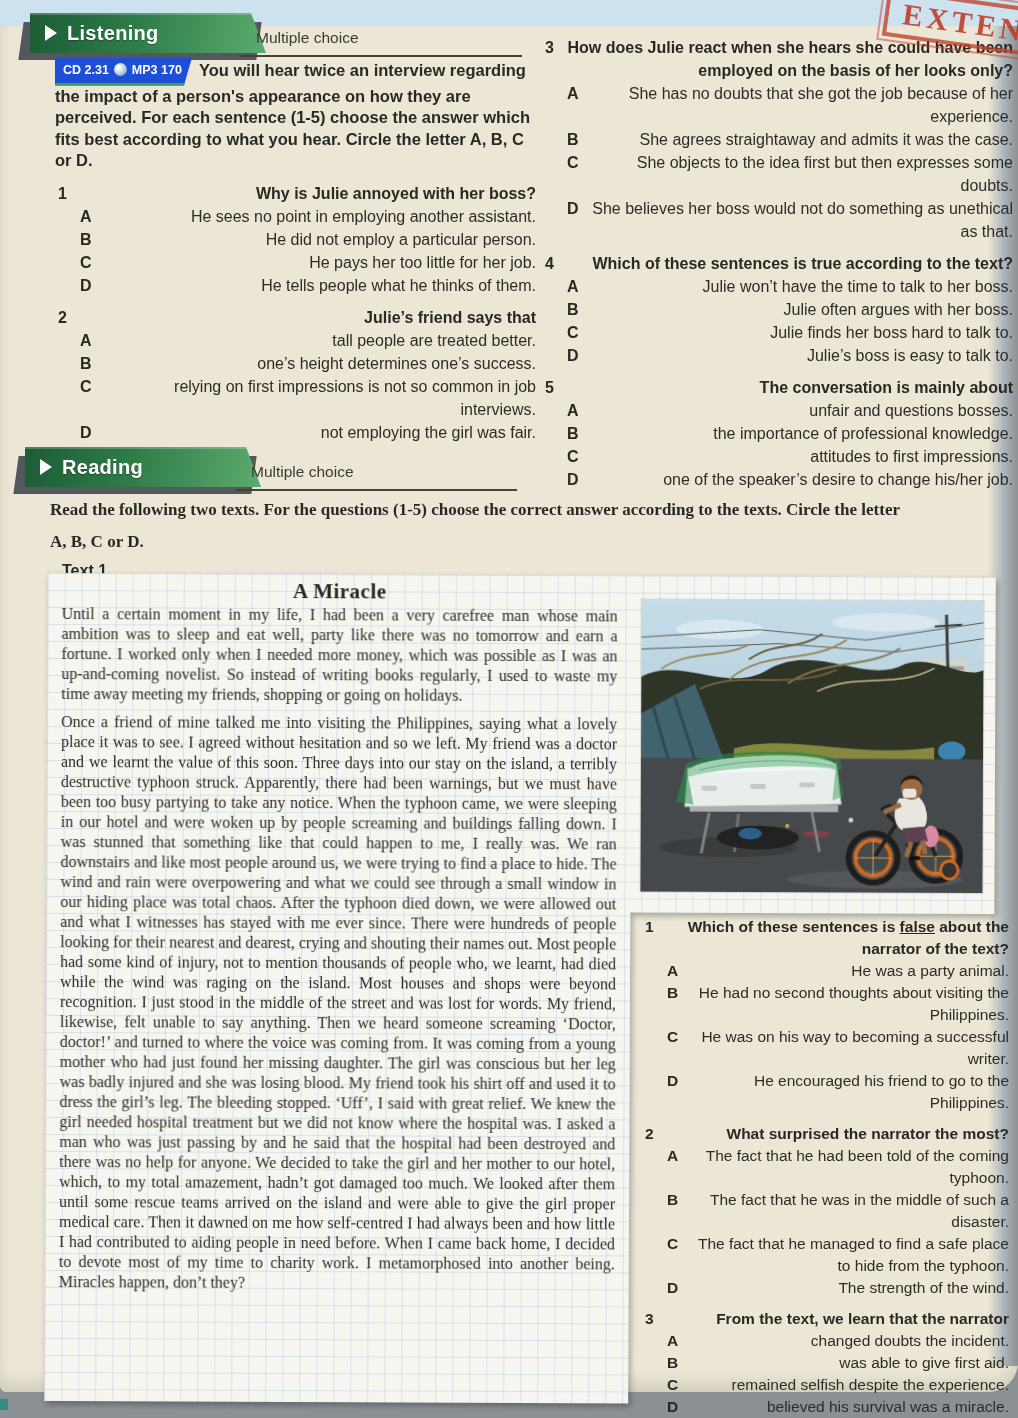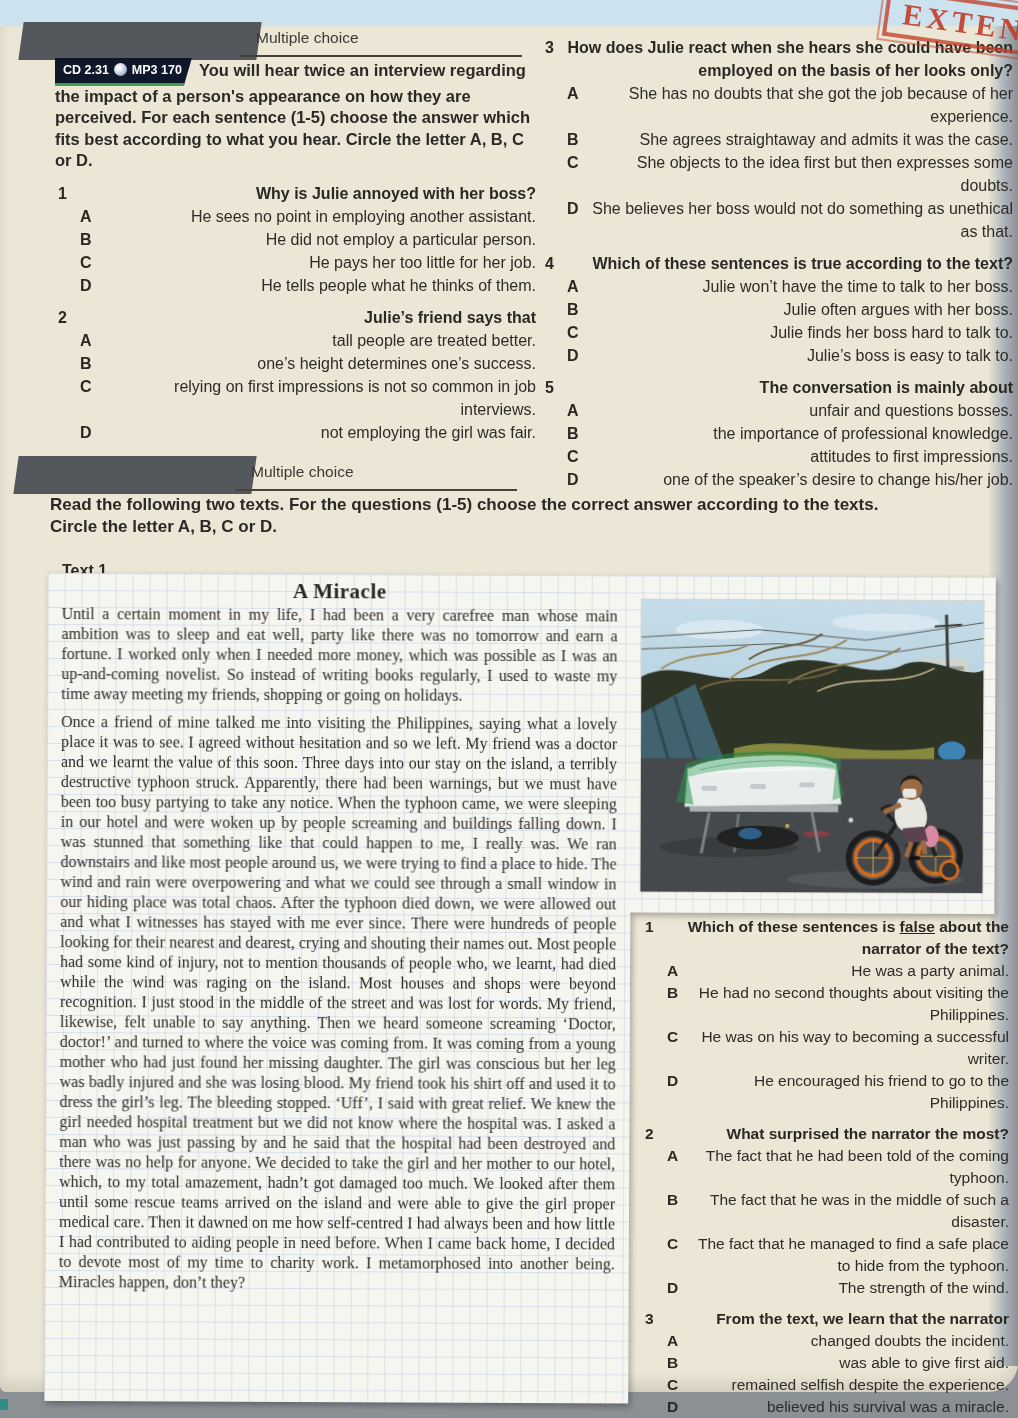--- a/index.html
+++ b/index.html
@@ -24,21 +24,21 @@
   .play-icon{width:0;height:0;border-left:12px solid #fff;border-top:8px solid transparent;
         border-bottom:8px solid transparent;margin-right:10px;}
   .banner-label{color:#fff;font-weight:bold;font-size:20px;letter-spacing:.3px;
         text-shadow:0 1px 1px rgba(0,0,0,.3);}
   .mc-label{position:absolute;left:226px;top:16px;font-size:15.5px;color:#3b3933;}
   .mc-rule{position:absolute;left:210px;top:42px;width:282px;height:2px;background:#45423a;}
 
   
   .instr{position:absolute;left:55px;top:58px;width:478px;margin:0;
         font-weight:bold;font-size:16.5px;line-height:21.5px;color:#2b2925;}
-  .badge{display:inline-block;background:#0f172a;color:#fff;font-size:12.5px;font-weight:bold;
+  .badge{display:inline-block;background:#1d4ed8;color:#fff;font-size:12.5px;font-weight:bold;
         padding:2px 10px 1px 8px;margin-right:7px;vertical-align:2px;
         clip-path:polygon(0 0,100% 0,calc(100% - 8px) 100%,0 100%);
         border-bottom:3px solid #3f9e49;white-space:nowrap;}
   .disc{display:inline-block;width:13px;height:13px;border-radius:50%;margin:0 5px -2px 5px;
         background:radial-gradient(circle at 35% 35%,#ffffff 10%,#c9d6e4 45%,#8fa9c0 75%,#6f8aa6 100%);}
 
   
   .qs{position:absolute;font-size:16px;line-height:23px;color:#2e2c27;}
   .q{margin-bottom:9px;}
   .qh{display:flex;gap:9px;font-weight:bold;color:#2a2823;}
@@ -47,21 +47,21 @@
   .u{text-decoration:underline;margin-top:44px;}
   .opt{display:flex;gap:9px;margin-left:22px;}
   .ol{flex:none;width:15px;font-weight:bold;color:#2a2823;}
   .ot{flex:1;text-align:right;}
   .L-col1{left:58px;top:182px;width:478px;}
   .L-col2{left:545px;top:36px;width:468px;}
   .R-col{left:645px;top:916px;width:364px;font-size:15.5px;line-height:22px;}
 
   
   .read-instr{position:absolute;left:50px;top:494px;width:866px;margin:0;
-        font-weight:bold;font-size:17px;line-height:22px;color:#2b2925;}
+        font-weight:bold;font-size:17px;line-height:32px;color:#2b2925;font-family:Liberation Serif, serif;}
   .text-label{position:absolute;left:62px;top:542px;font-weight:bold;font-size:16px;color:#2b2925;margin-top:20px;}
 
   
   .sheet-wrap{position:absolute;left:46px;top:575px;width:948px;height:828px;
         transform:rotate(.25deg);filter:drop-shadow(2px 3px 3px rgba(0,0,0,.30));}
   .sheet-bg{position:absolute;left:0;top:0;width:100%;height:100%;
         clip-path:polygon(0 0,948px 0,948px 337px,584px 337px,584px 828px,0 828px);
         background-color:#f6f6f1;
         background-image:linear-gradient(rgba(120,150,205,.22) 1px,transparent 1px),
                          linear-gradient(90deg,rgba(120,150,205,.22) 1px,transparent 1px);
@@ -87,20 +87,24 @@
 <body>
 
 <div class="stage">
   <div class="top-strip"></div>
   <div class="page"></div>
   <div class="right-edge"></div>
   <div class="corner-chip"></div>
 
   <div class="banner-wrap" style="left:30px;top:13px;">
     <div class="banner-shadow"></div>
+    <div class="banner">
+      <span class="play-icon"></span>
+      <span class="banner-label">Listening</span>
+    </div>
     <span class="mc-label">Multiple choice</span>
     <div class="mc-rule"></div>
   </div>
 
   <p class="instr"><span class="badge"><span>CD 2.31</span><span class="disc"></span><span>MP3 170</span></span><span>You will hear twice an interview regarding the impact of a person's appearance on how they are perceived. For each sentence (1-5) choose the answer which fits best according to what you hear. Circle the letter A, B, C or D.</span></p>
 
   <div class="qs L-col1">
     <div class="q">
       <div class="qh">
           <span class="qn">1</span>
@@ -211,20 +215,24 @@
         </div>
       <div class="opt">
           <span class="ol">D</span>
           <span class="ot">one of the speaker’s desire to change his/her job.</span>
         </div>
     </div>
   </div>
 
   <div class="banner-wrap" style="left:25px;top:447px;">
     <div class="banner-shadow"></div>
+    <div class="banner">
+      <span class="play-icon"></span>
+      <span class="banner-label">Reading</span>
+    </div>
     <span class="mc-label">Multiple choice</span>
     <div class="mc-rule"></div>
   </div>
 
   <p class="read-instr">Read the following two texts. For the questions (1-5) choose the correct answer according to the texts. Circle the letter A, B, C or D.</p>
   <div class="text-label">Text 1.</div>
 
   <div class="sheet-wrap">
     <div class="sheet-bg"></div>
     <div class="story">

